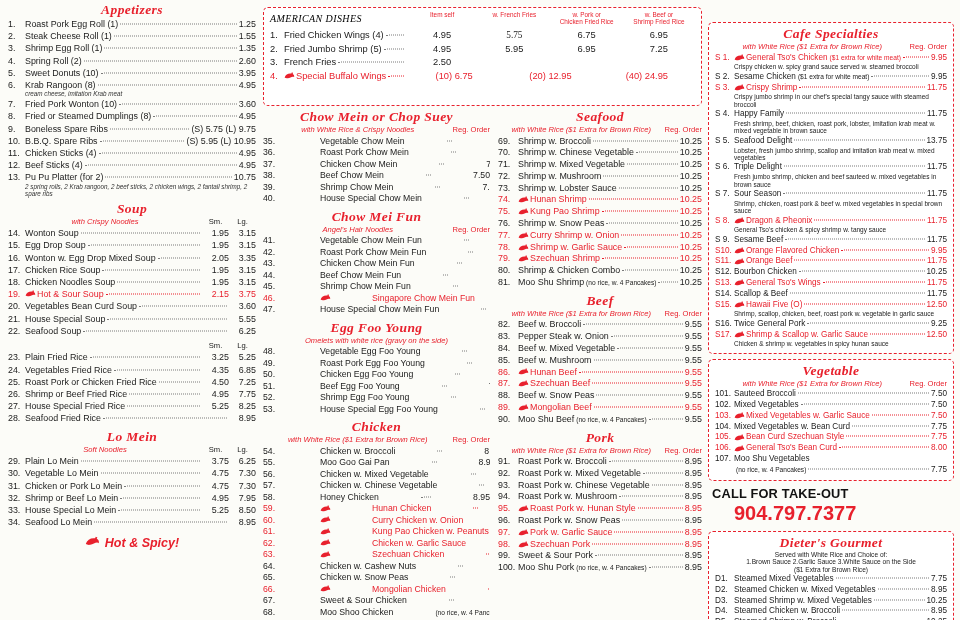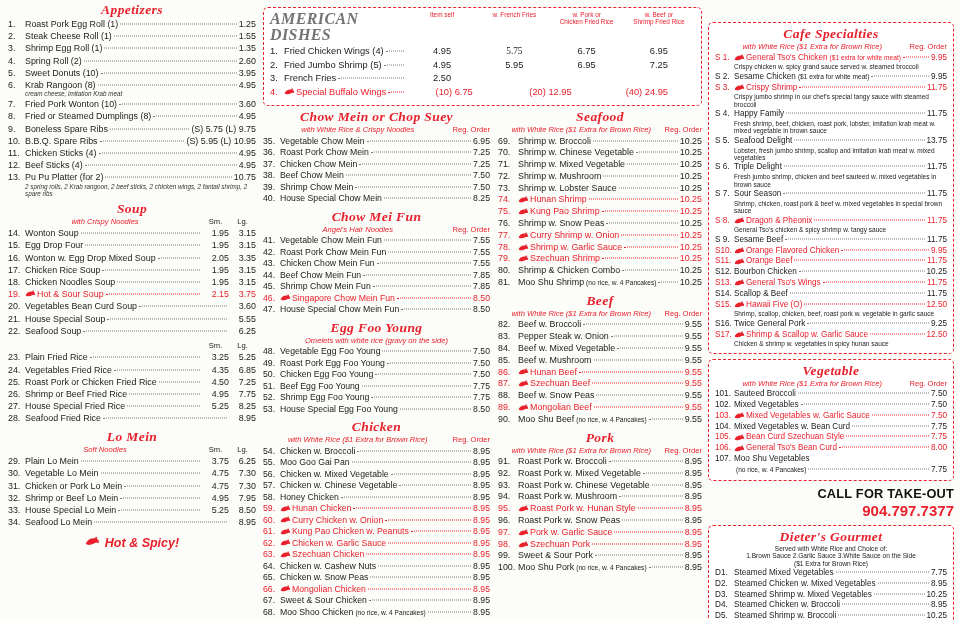--- a/index.html
+++ b/index.html
@@ -13,50 +13,50 @@
   .col4{left:708px;top:22px;width:246px;height:614px;}
   section{display:block;margin-bottom:4px;}
   .sec-title{font-family:"Liberation Serif",serif;font-style:italic;font-weight:bold;color:#e8212d;font-size:13.5px;text-align:center;line-height:16px;letter-spacing:.4px;}
   .headrow{display:flex;align-items:baseline;font-size:7.6px;line-height:9.5px;margin-bottom:1px;}
   .sub{flex:1;text-align:center;color:#e8212d;font-style:italic;min-height:1px;}
   .colhead{text-align:center;color:#222;flex:none;}
   .colhead.p2{width:27px;}
   .colhead.redtxt{color:#e8212d;}
   .subline{font-size:6.6px;line-height:7.8px;text-align:center;color:#222;}
   .row{display:flex;align-items:baseline;font-size:8.9px;line-height:12.2px;white-space:nowrap;}
-  .col2 .row{font-size:8.7px;line-height:11.5px;}
+  .col2 .row{font-size:8.7px;line-height:11.5px;gap:40px;}
   .col3 .row{line-height:11.8px;}
   .col4 .row{font-size:8.2px;line-height:10.8px;}
   .num{flex:none;width:17px;}
   .col3 .num{width:20px;}
   .col4 .num{width:19px;}
   .name{flex:none;}
   .fine{flex:none;font-size:6.6px;margin-left:2px;}
   .dots{flex:1;min-width:5px;border-bottom:1.2px dotted #7a7a7a;margin:0 2px;transform:translateY(-2.5px);}
   .red{color:#e8212d;}
   .red .dots{border-color:#e8212d;}
   .price{flex:none;text-align:right;}
   .price.p2{width:27px;}
   .chili{flex:none;margin:0 1px 1px 0;align-self:center;}
   .note{font-size:6.3px;line-height:7px;font-style:italic;color:#333;margin:-1px 0 1px 17px;white-space:normal;}
   .desc{font-size:6.5px;line-height:7.4px;color:#222;margin:0 0 1px 19px;white-space:normal;}
   .box{border:1.6px dashed #e8212d;border-radius:5px;background:#fff;padding:3px 6px 4px;overflow:hidden;}
   .american-box{position:absolute;left:263px;top:7px;width:439px;height:99px;}
   .am-top{display:flex;align-items:flex-start;margin-bottom:2px;}
-  .am-title{flex:1;font-family:"Liberation Serif",serif;font-style:italic;font-weight:bold;color:#737373;font-size:16px;line-height:16px;text-align:left;letter-spacing:.4px;}
+  .am-title{flex:1;font-family:"Liberation Serif",serif;font-style:italic;font-weight:normal;color:#000000;font-size:10px;line-height:16px;text-align:left;letter-spacing:.4px;}
   .am-heads{flex:none;width:289px;display:flex;}
   .am-colhead{flex:1;text-align:center;font-size:6.4px;line-height:7.2px;color:#e8212d;white-space:pre-line;font-style:normal;}
   .am-row{font-size:9.3px;line-height:13.5px;}
   .am-row .num{width:14px;}
   .am-prices{flex:none;width:289px;display:flex;}
   .am-price{text-align:center;flex:none;}
   .cafe-box,.veg-box{margin-bottom:5px;}
-  .takeout{margin:2px 0 6px 4px;text-align:right;}
+  .takeout{margin:2px 0 6px 4px;}
   .takeout-title{font-size:12.8px;font-weight:bold;color:#111;letter-spacing:.2px;}
-  .takeout-phone{font-size:15px;font-weight:bold;color:#e8212d;margin:1px 0 0 22px;}
+  .takeout-phone{font-size:20px;font-weight:bold;color:#e8212d;margin:1px 0 0 22px;}
   .footer-note{display:flex;justify-content:center;align-items:center;gap:4px;color:#e8212d;font-weight:bold;font-style:italic;font-size:12.5px;margin-top:8px;}
   .footer-note .chili-slot svg{width:15px;height:10px;}
 </style>
 </head>
 <body>
 
 <div class="page">
 
   <div class="col col1">
     <section>
@@ -151,21 +151,21 @@
         </div>
         <div class="row">
           <span class="num">14.</span>
           <span class="name">Wonton Soup</span>
           <span class="dots"></span>
           <span class="price p2">1.95</span>
           <span class="price p2">3.15</span>
         </div>
         <div class="row">
           <span class="num">15.</span>
-          <span class="name">Egg Drop Four</span>
+          <span class="name">Egg Drop Soup</span>
           <span class="dots"></span>
           <span class="price p2">1.95</span>
           <span class="price p2">3.15</span>
         </div>
         <div class="row">
           <span class="num">16.</span>
           <span class="name">Wonton w. Egg Drop Mixed Soup</span>
           <span class="dots"></span>
           <span class="price p2">2.05</span>
           <span class="price p2">3.35</span>

